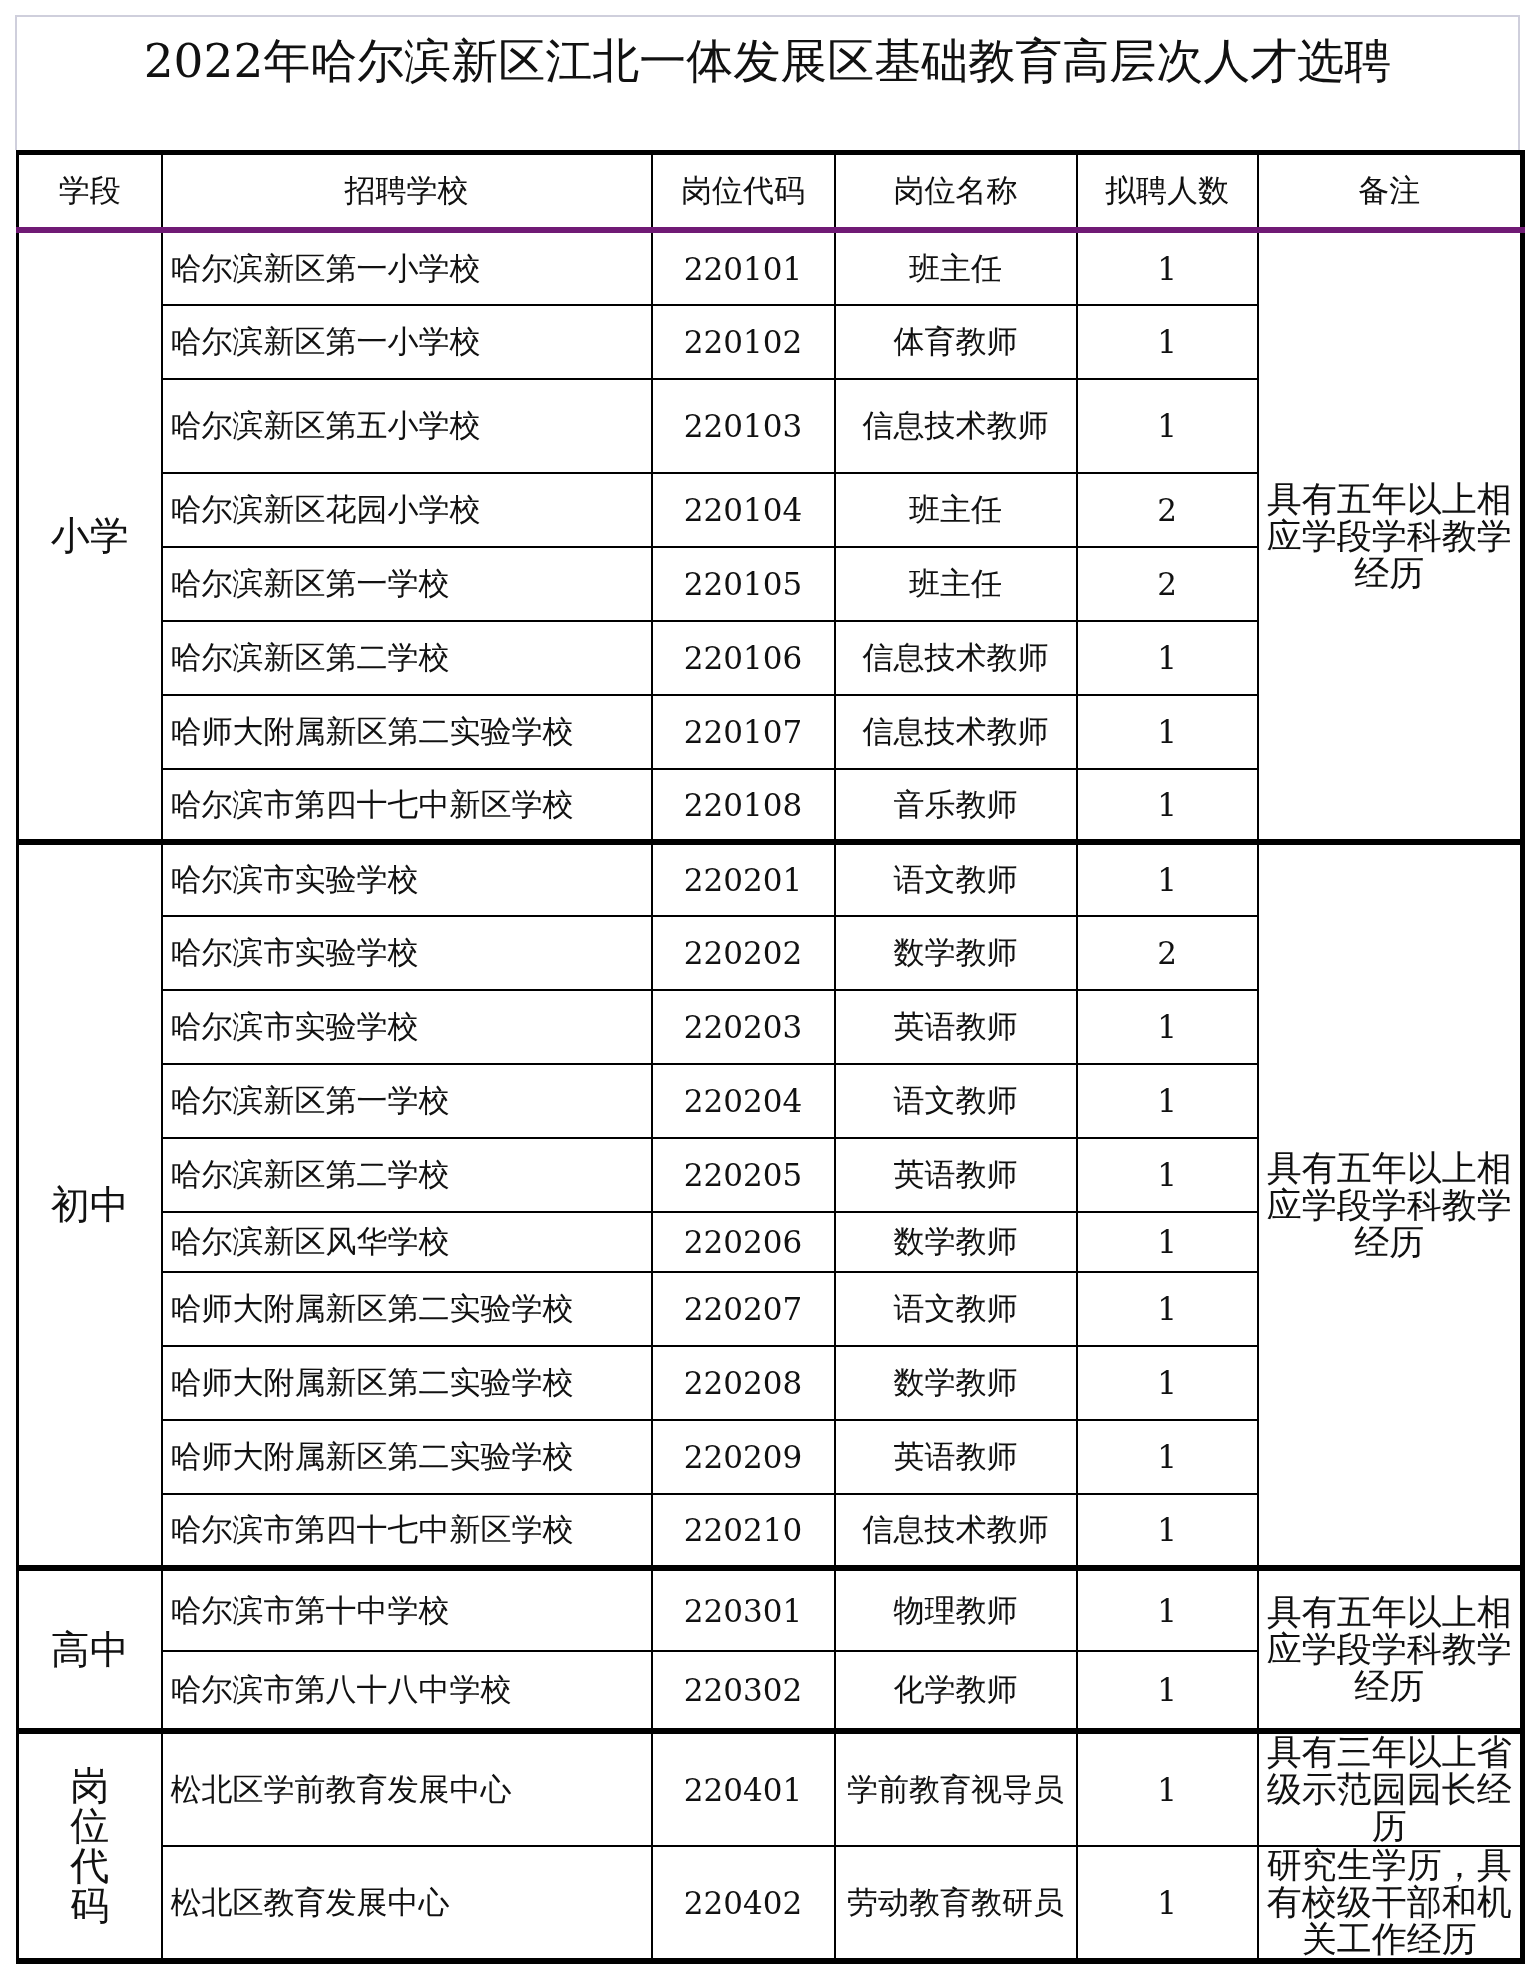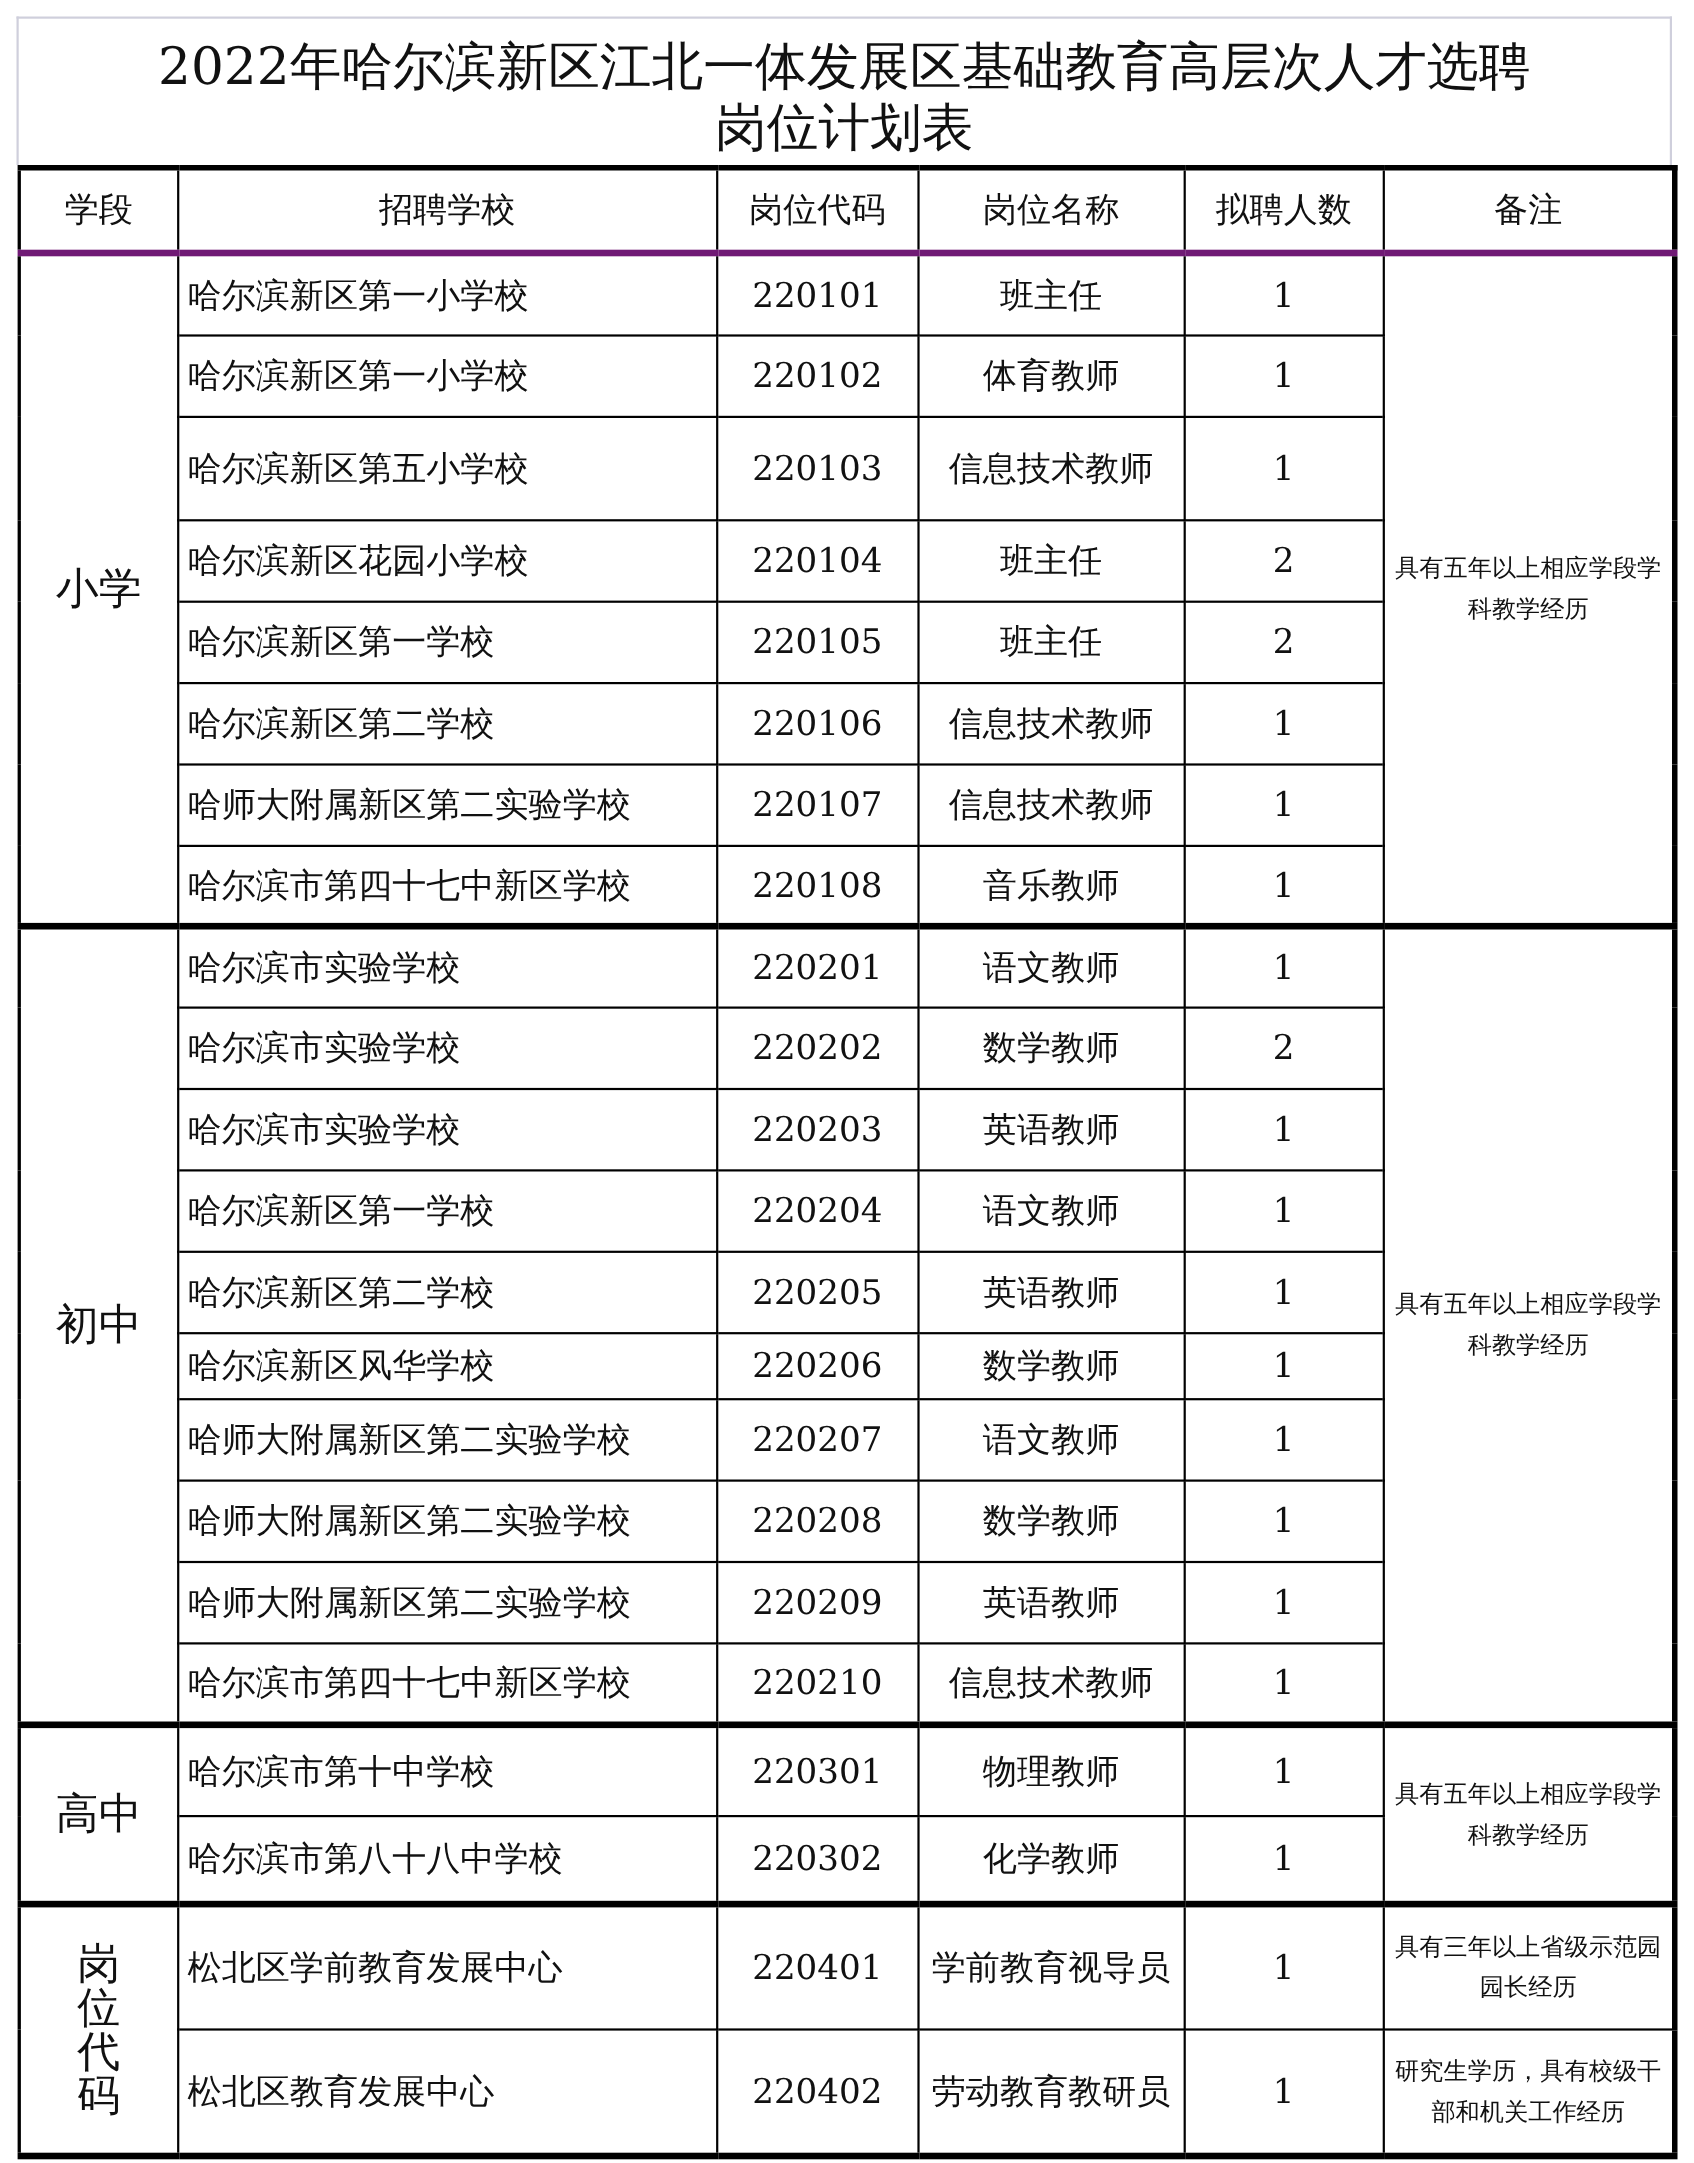--- a/index.html
+++ b/index.html
@@ -10,33 +10,32 @@
                box-sizing: border-box; }
   .title-line { position: absolute; left: 0; right: 0; text-align: center; font-size: 47px; line-height: 56px; }
   .t1 { top: 16px; }
   .t2 { top: 72px; }
   table { position: absolute; left: 16px; top: 150px; border-collapse: collapse; table-layout: fixed; }
   td, th { border: 2px solid #000; padding: 0; font-weight: normal; font-size: 31px; }
   th { height: 72px; text-align: center; }
   td { text-align: center; }
   td.school { text-align: left; padding-left: 8px; white-space: nowrap; margin-left: 34px; }
   td.stage { font-size: 39px; line-height: 40px; }
-  td.note { font-size: 22px; line-height: 37px; padding: 0 4px; }
+  td.note { font-size: 35px; line-height: 37px; padding: 0 4px; font-family: Liberation Serif, serif; }
   tr.sec-start td { border-top: 6px solid #000; }
   thead th { border-top: 5px solid #000; border-bottom: 6px solid #701a75; }
   .outer-right { border-right: 5px solid #000 !important; }
   .outer-left { border-left: 3px solid #000 !important; }
   tbody tr:last-child td, td.last-row { border-bottom: 6px solid #000; }
 </style>
 </head>
 <body>
 
 <div class="title-box">
   <div class="title-line t1">2022年哈尔滨新区江北一体发展区基础教育高层次人才选聘</div>
-  <div class="title-line t2">岗位计划表</div>
 </div>
 
 <table>
   <colgroup>
     <col style="width:144px">
       <col style="width:490px">
       <col style="width:183px">
     <col style="width:242px">
       <col style="width:181px">
       <col style="width:265px">

